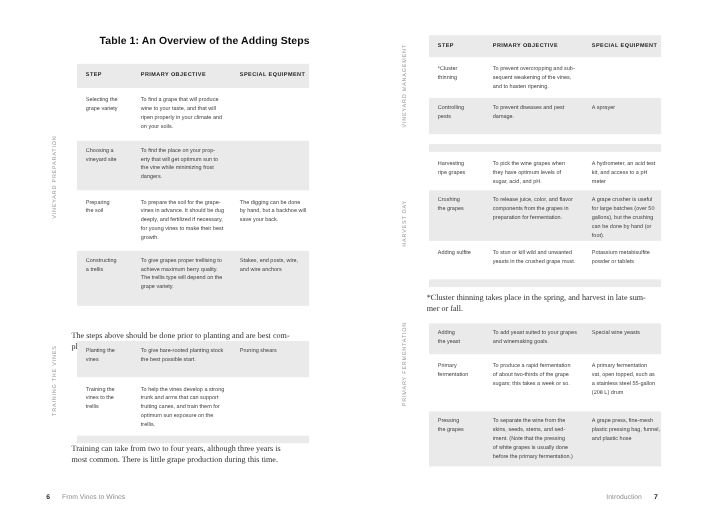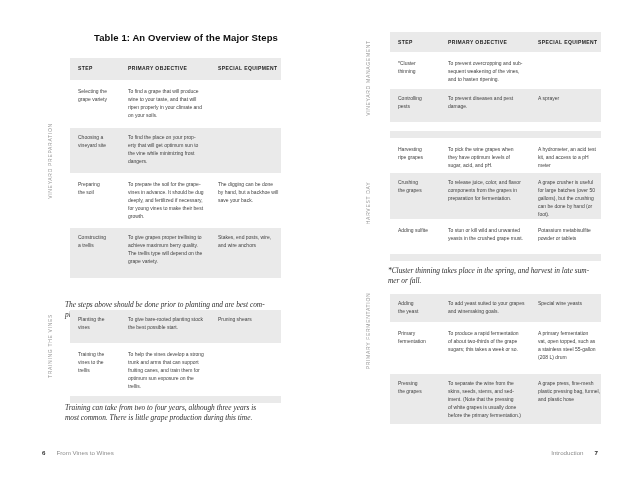--- a/index.html
+++ b/index.html
@@ -19,39 +19,39 @@
     letter-spacing:0.4px; color:#1c1c1c; white-space:nowrap;
   }
   .cell {
     position:absolute; top:5px; font-size:5px; line-height:8px;
     color:#424242; white-space:pre-line;
   }
   .cs { left:8px; }  .co { left:58px; }  .ce { left:148px; }
   .strip { position:absolute; left:0; width:211px; height:7px; background:#eaeaea; }
   .note {
     position:absolute; font-family:"Liberation Serif", serif;
-    font-size:7.4px; line-height:10px; color:#2e2e2e; white-space:pre-line; width:252px;font-style:italic;
+    font-size:7.4px; line-height:10px; color:#2e2e2e; white-space:pre-line; width:252px;
   }
   .vlabel {
     position:absolute; font-size:5px; letter-spacing:0.7px; color:#969696;
     white-space:nowrap; transform:translate(-50%,-50%) rotate(-90deg);
   }
   .footer { position:absolute; top:449px; font-size:6.2px; color:#8c8c8c; }
   .footer span { vertical-align:top; }
   .pnum { font-weight:bold; color:#2a2a2a; }
   .gap { display:inline-block; width:11px; }
 </style>
 </head>
 <body>
 
 <div class="spread">
 
   <div>
 
-    <div class="page-title">Table 1: An Overview of the Major Steps</div>
+    <div class="page-title">Table 1: An Overview of the Adding Steps</div>
 
     <div class="vlabel" style="left:50px; top:161px;">VINEYARD PREPARATION</div>
     <div class="vlabel" style="left:50px; top:346px;">TRAINING THE VINES</div>
 
     <div class="tbl" style="left:70px; top:58px; height:220px;">
       <div class="trow gray" style="top:0; height:22px;">
         <div class="hcell cs">STEP</div>
         <div class="hcell co">PRIMARY OBJECTIVE</div>
         <div class="hcell ce">SPECIAL EQUIPMENT</div>
       </div>

